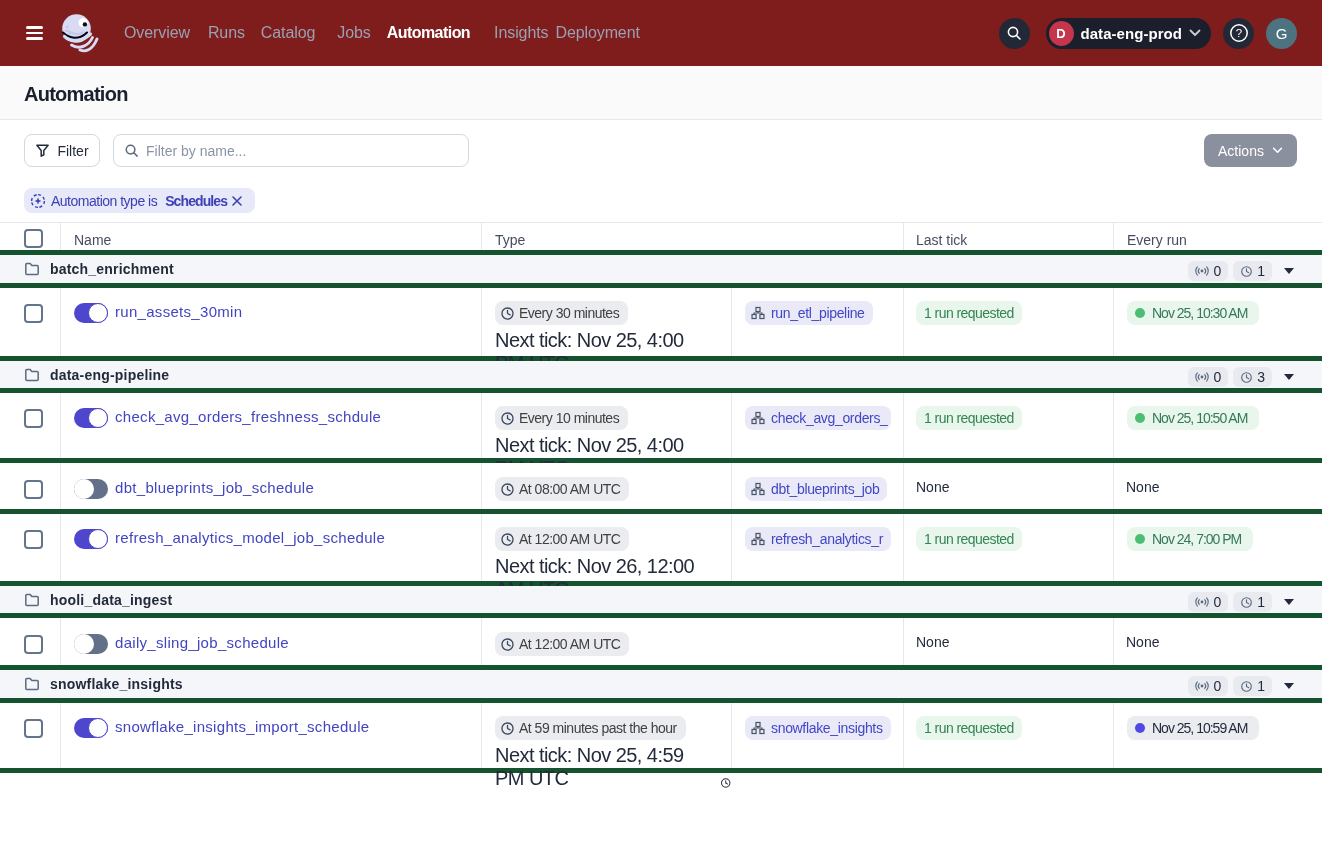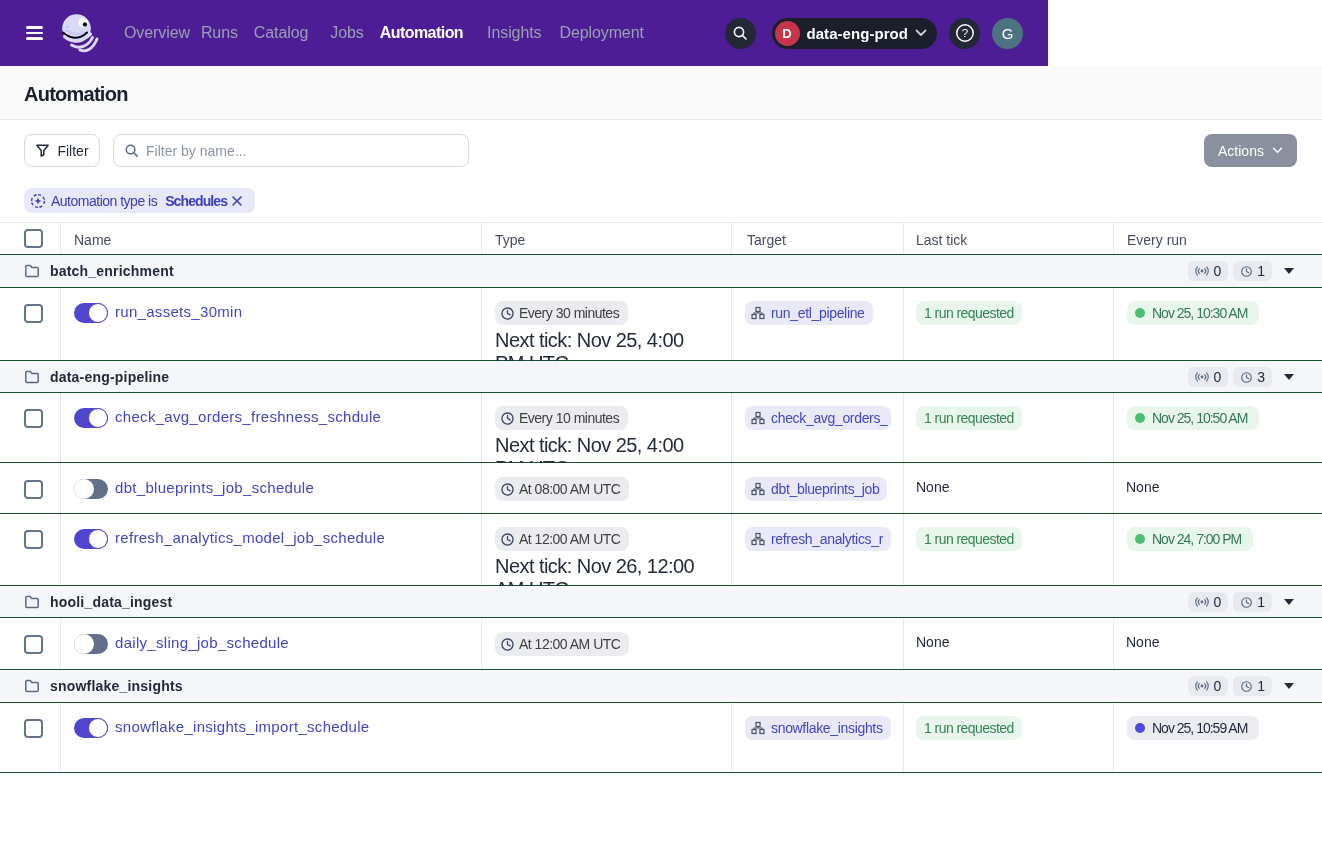--- a/index.html
+++ b/index.html
@@ -1,18 +1,18 @@
 <!DOCTYPE html>
 <html><head>
 <meta charset="utf-8">
 <style>
 * { margin:0; padding:0; box-sizing:border-box; }
 html,body { width:1322px; height:846px; background:#fff; font-family:"Liberation Sans", sans-serif; overflow:hidden; }
 
-.nav { position:absolute; top:0; left:0; width:1048px; height:66px; background:#4c1d95; }
+.nav { position:absolute; top:0; left:0; width:1322px; height:66px; background:#7f1d1d; }
 .burger { position:absolute; left:26px; top:26px; width:17px; height:14px; display:flex; flex-direction:column; justify-content:space-between; }
 .burger span { display:block; height:2.8px; background:#fff; border-radius:2px; }
 .logo { position:absolute; left:60px; top:13px; }
 .navlinks { position:absolute; left:124px; top:0; height:66px; display:flex; align-items:center; }
 .navlinks a { color:#9AA0B2; font-size:16px; text-decoration:none; font-weight:400; letter-spacing:-0.1px;}
 .navlinks a.active { color:#fff; font-weight:bold; letter-spacing:-0.55px; }
 .nav-right { position:absolute; right:25px; top:0; height:66px; display:flex; align-items:center; }
 .circbtn { width:31px; height:31px; border-radius:50%; background:#232837; display:flex; align-items:center; justify-content:center; }
 .envpill { height:31px; margin-left:16px; margin-right:12px; border-radius:16px; background:#1B1F2C; display:flex; align-items:center; padding:0 10px 0 3px; }
 .envd { width:25px; height:25px; border-radius:50%; background:#C5354C; color:#fff; font-size:13px; font-weight:bold; display:flex; align-items:center; justify-content:center; }
@@ -23,21 +23,21 @@
 .pagehead h1 { position:absolute; left:24px; top:17px; font-size:20px; font-weight:bold; color:#1A202C; letter-spacing:-0.75px; }
 
 .filterbtn { position:absolute; left:24px; top:134px; width:76px; height:33px; border:1px solid #D4D8DF; border-radius:8px; background:#fff; display:flex; align-items:center; justify-content:center; gap:7px; font-size:14px; color:#232B3B; }
 .searchbox { position:absolute; left:113px; top:134px; width:356px; height:33px; border:1px solid #D4D8DF; border-radius:8px; background:#fff; display:flex; align-items:center; padding:0 10px; gap:7px; }
 .searchbox .ph { color:#8B94A6; font-size:14px; }
 .actionsbtn { position:absolute; left:1204px; top:134px; width:93px; height:33px; border-radius:8px; background:#8A909D; color:#fff; font-size:14px; display:flex; align-items:center; justify-content:center; gap:8px; }
 .chip { position:absolute; left:24px; top:188px; height:25px; border-radius:8px; background:#E7E8F8; display:flex; align-items:center; padding:0 11px 0 6px; gap:5px; font-size:14px; color:#3D40B6; letter-spacing:-0.5px; }
 .chip b { font-weight:bold; margin-left:3px; letter-spacing:-0.9px; }
 
 .table { position:absolute; top:222px; left:0; width:1322px; border-top:1px solid #E7E8EC; }
-.trow { position:relative; width:1322px; border-bottom:1px solid #14532d; background:#fff; }
+.trow { position:relative; width:1322px; border-bottom:5px solid #14532d; background:#fff; }
 .trow.group { background:#F5F6F9; display:flex; align-items:center; }
 .cell { position:absolute; top:0; bottom:0; }
 .c0 { left:0; width:60px; }
 .c1 { left:60px; width:421px; border-left:1px solid #E7E8EC; }
 .c2 { left:481px; width:250px; border-left:1px solid #E7E8EC; }
 .c3 { left:731px; width:172px; border-left:1px solid #E7E8EC; }
 .c4 { left:903px; width:210px; border-left:1px solid #E7E8EC; }
 .c5 { left:1113px; width:209px; border-left:1px solid #E7E8EC; }
 .thead { height:32px; }
 .thead .lbl { position:absolute; top:9px; font-size:14px; color:#454D5E; }
@@ -86,26 +86,26 @@
       <circle cx="24.9" cy="11.4" r="2.2" fill="#0A0E1C"></circle>
       <circle cx="7.2" cy="14" r="1.15" fill="#BFC2E9"></circle>
       <circle cx="6.4" cy="17.8" r="1.15" fill="#BFC2E9"></circle>
       <circle cx="9.4" cy="20.6" r="1.15" fill="#BFC2E9"></circle>
       <path d="M11.5,32 C18.5,36.5 28,34 32.5,24.5" stroke="#D9DAF3" stroke-width="2.9" fill="none" stroke-linecap="round"></path>
       <path d="M20,37 C25.5,39.3 32.5,37 37,26" stroke="#D9DAF3" stroke-width="2.9" fill="none" stroke-linecap="round"></path>
     </svg>
   </div>
   <div class="navlinks">
     <a>Overview</a>
-      <a style="margin-left:11px">Runs</a>
+      <a style="margin-left:18px">Runs</a>
       <a style="margin-left:16px">Catalog</a>
       <a style="margin-left:22px">Jobs</a>
       <a class="active" style="margin-left:16px">Automation</a>
       <a style="margin-left:24px">Insights</a>
-      <a style="margin-left:18px">Deployment</a>
+      <a style="margin-left:7px">Deployment</a>
   </div>
   <div class="nav-right">
     <div class="circbtn">
       <svg width="16" height="16" viewBox="0 0 16 16">
           <circle cx="7" cy="7" r="4.6" stroke="#fff" stroke-width="1.6" fill="none"></circle>
           <path d="M10.5,10.5 L14,14" stroke="#fff" stroke-width="1.6" stroke-linecap="round"></path>
         </svg>
     </div>
     <div class="envpill">
       <div class="envd">D</div>
@@ -169,23 +169,20 @@
     <div class="trow thead">
   <div class="cell c0">
         <div class="checkbox" style="top:6px"></div>
       </div>
   <div class="cell c1">
         <span class="lbl" style="left:13px">Name</span>
       </div>
   <div class="cell c2">
         <span class="lbl" style="left:13px">Type</span>
       </div>
-  <div class="cell c3">
-        <span class="lbl" style="left:15px">Target</span>
-      </div>
   <div class="cell c4">
         <span class="lbl" style="left:12px">Last tick</span>
       </div>
   <div class="cell c5">
         <span class="lbl" style="left:13px">Every run</span>
       </div>
 </div>
     <div class="trow group" style="height:33px">
       <span class="folder">
         <svg width="16" height="16" viewBox="0 0 16 16">
@@ -507,20 +504,36 @@
     <div class="trow row2" style="height:70px">
       <div class="cell c0">
         <div class="checkbox" style="top:15.5px"></div>
       </div>
       <div class="cell c1">
         <div class="toggle on" style="top:15px">
           <div class="knob"></div>
         </div>
         <div class="rname" style="top:14.5px">snowflake_insights_import_schedule</div>
       </div>
+      <div class="cell c2">
+        <div class="pill typepill" style="position:absolute;left:13px;top:13px">
+          <svg width="15" height="15" viewBox="0 0 16 16">
+            <circle cx="8" cy="8" r="5.9" stroke="#3A4860" stroke-width="1.4" fill="none"></circle>
+            <path d="M8,4.8 V8 L10.8,9.5" stroke="#3A4860" stroke-width="1.4" fill="none" stroke-linecap="round" stroke-linejoin="round"></path>
+          </svg>
+          <span>At 59 minutes past the hour</span>
+        </div>
+        <div class="nexttick" style="left:13px;top:41px">
+          <span>Next tick: Nov 25, 4:59 PM UTC</span>
+          <svg width="14" height="14" viewBox="0 0 16 16">
+            <circle cx="8" cy="8" r="5.9" stroke="#232B3B" stroke-width="1.4" fill="none"></circle>
+            <path d="M8,4.8 V8 L10.8,9.5" stroke="#232B3B" stroke-width="1.4" fill="none" stroke-linecap="round" stroke-linejoin="round"></path>
+          </svg>
+        </div>
+      </div>
       <div class="cell c3">
         <div class="pill targetpill" style="position:absolute;left:13px;top:13px">
           <svg width="14" height="14" viewBox="0 0 16 16" style="flex-shrink:0">
             <g stroke="#4A5568" stroke-width="1.4" fill="none">
               <rect x="5.7" y="1.7" width="4.6" height="4.6"></rect>
               <rect x="1.2" y="9.7" width="4.6" height="4.6"></rect>
               <rect x="10.2" y="9.7" width="4.6" height="4.6"></rect>
               <path d="M8,6.3 V8 M3.5,9.7 V8 H12.5 V9.7"></path>
             </g>
           </svg>

